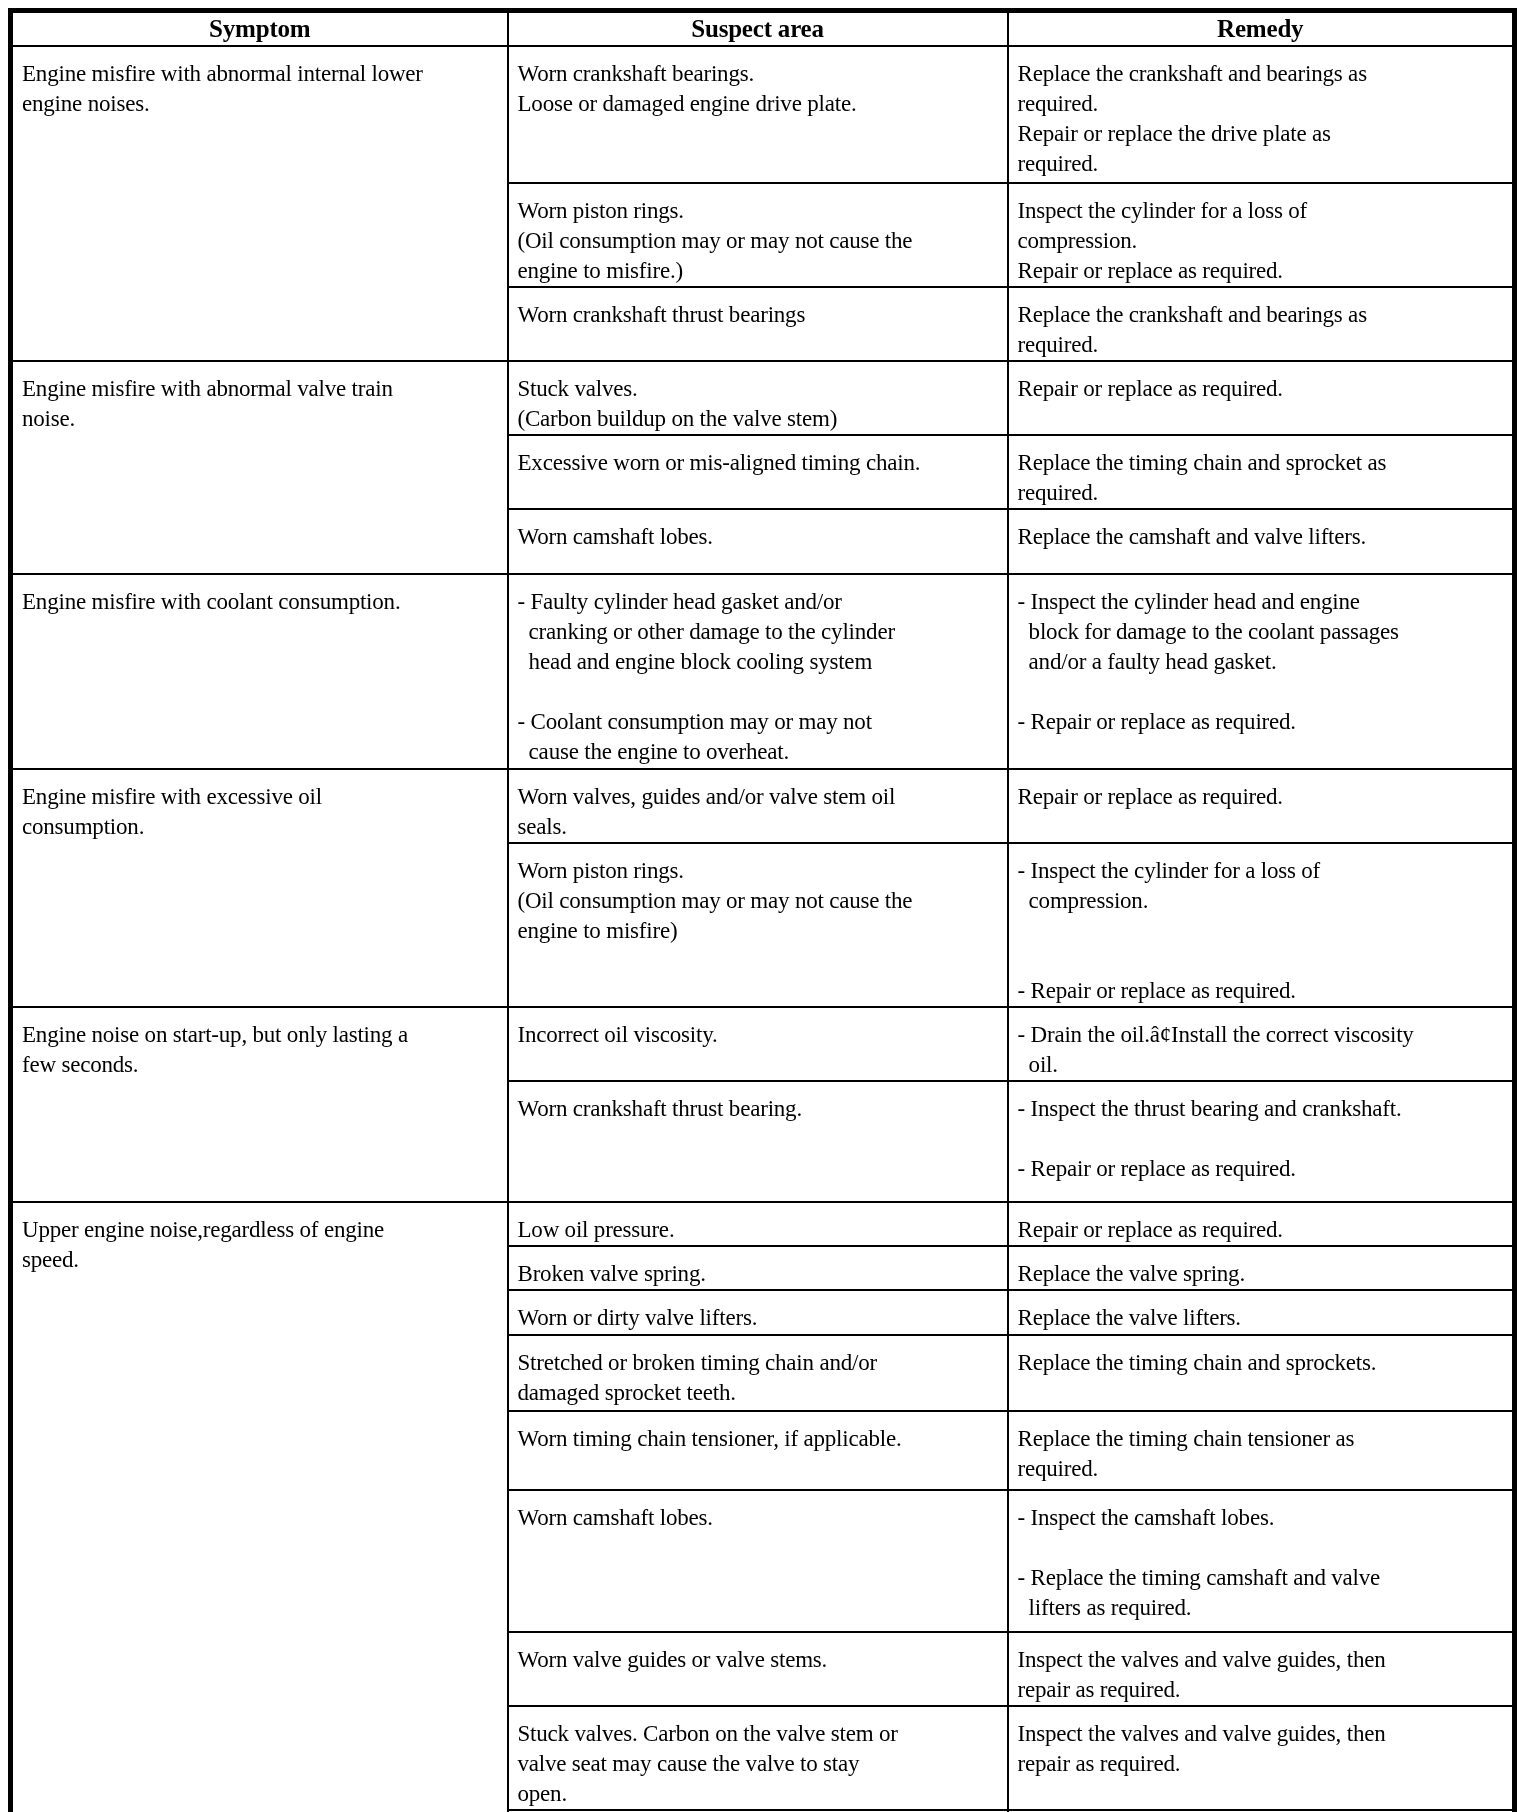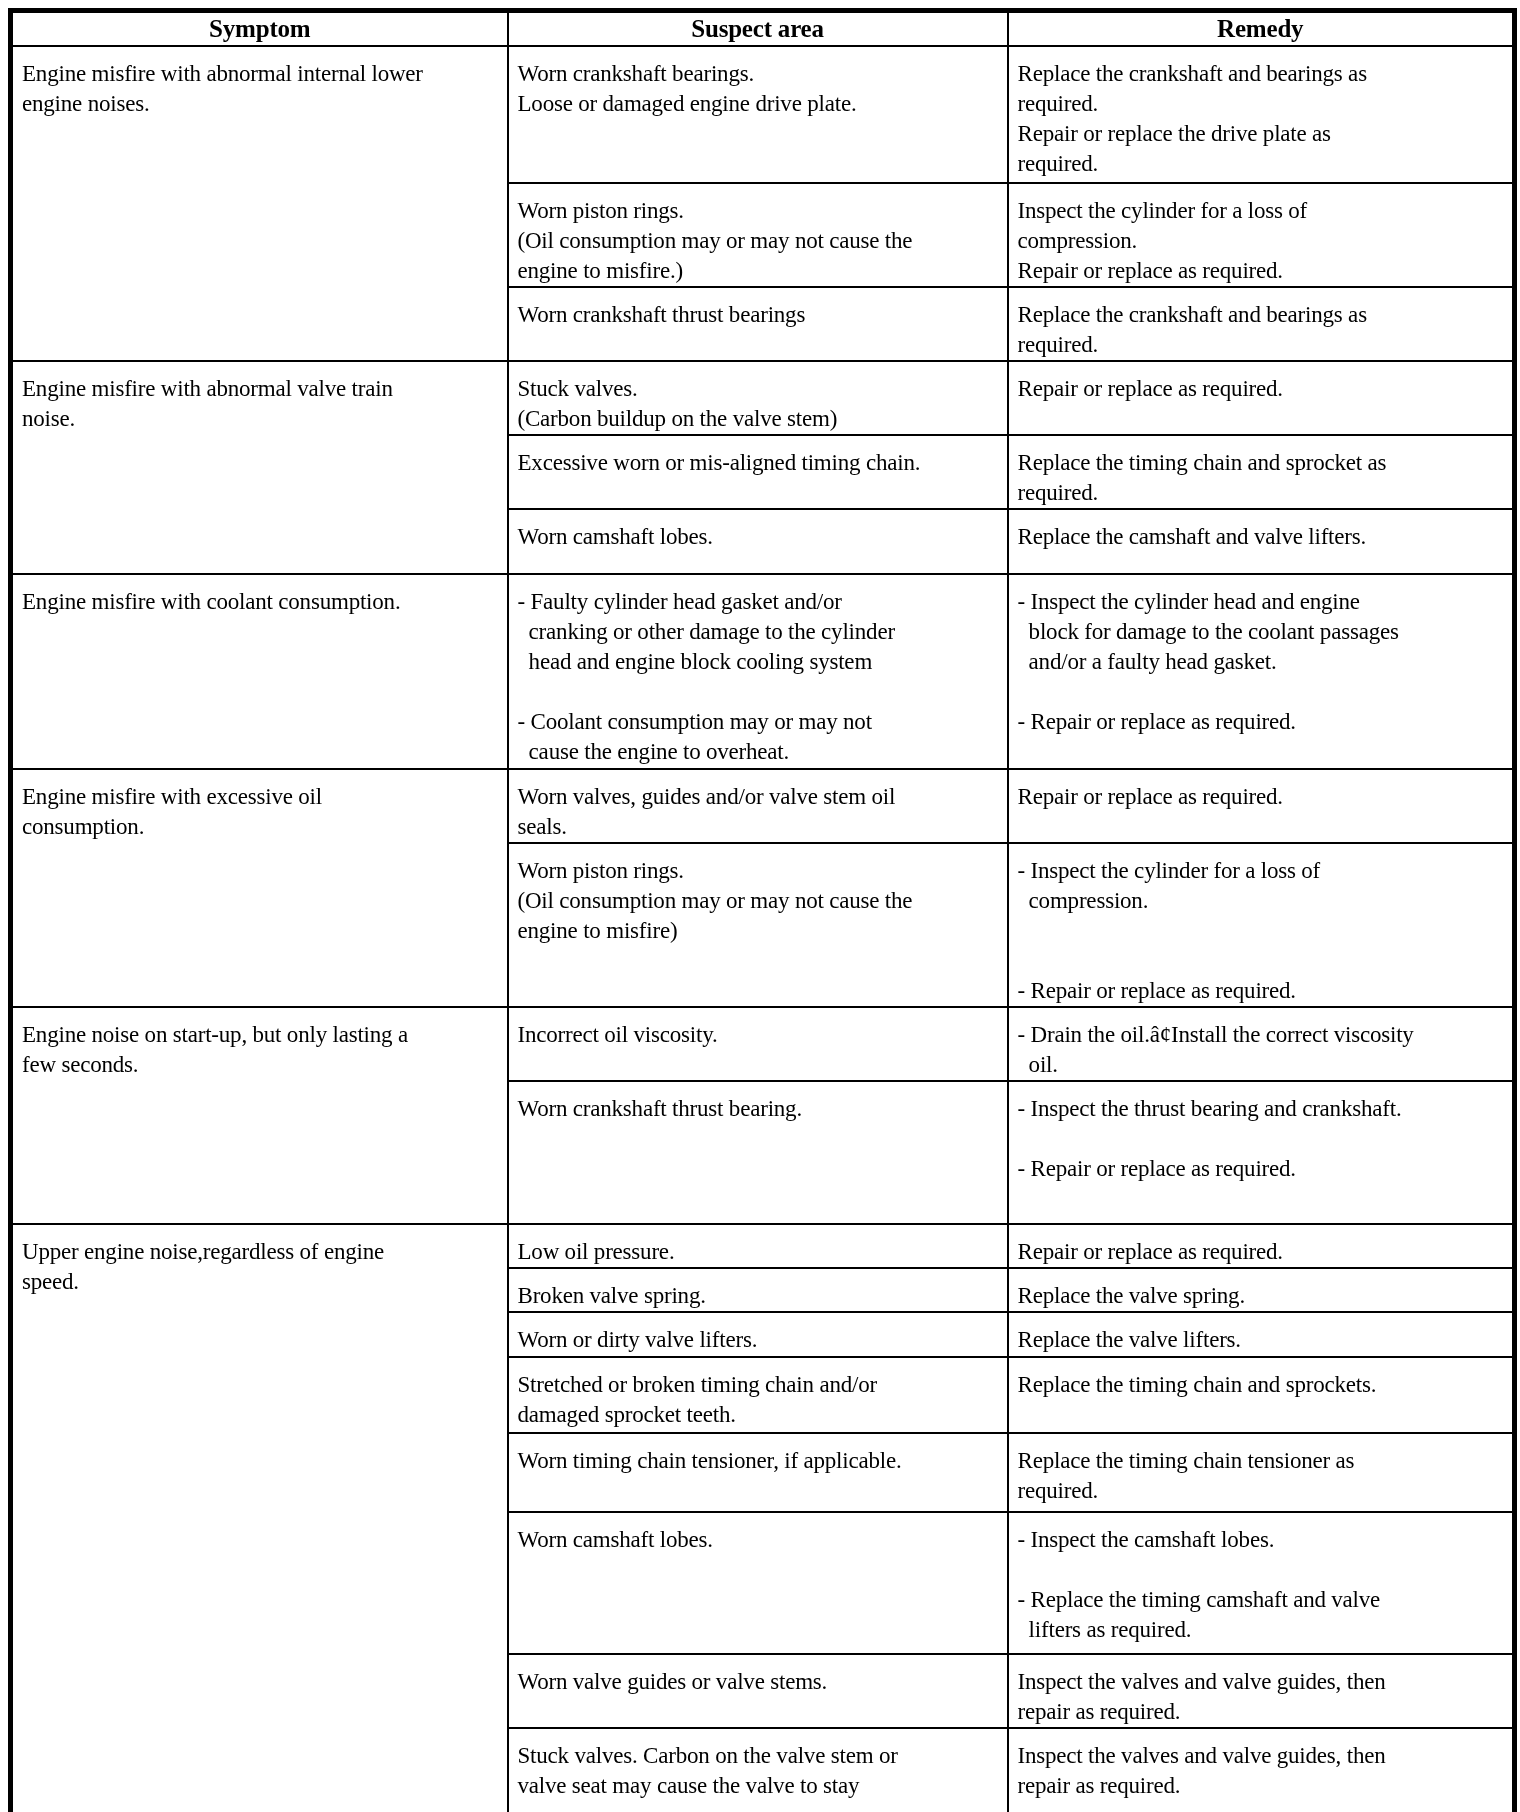--- a/index.html
+++ b/index.html
@@ -144,21 +144,21 @@
 - Repair or replace as required.</td>
     </tr>
 
     <tr style="height:67px">
       <td rowspan="2">Engine noise on start-up, but only lasting a
 few seconds.</td>
       <td>Incorrect oil viscosity.</td>
       <td>- Drain the oil.â¢Install the correct viscosity
   oil.</td>
     </tr>
-    <tr style="height:143px">
+    <tr style="height:121px">
       <td>Worn crankshaft thrust bearing.</td>
       <td>- Inspect the thrust bearing and crankshaft.
 
 - Repair or replace as required.</td>
     </tr>
 
     <tr style="height:33px">
       <td rowspan="9">Upper engine noise,regardless of engine
 speed.</td>
       <td>Low oil pressure.</td>

